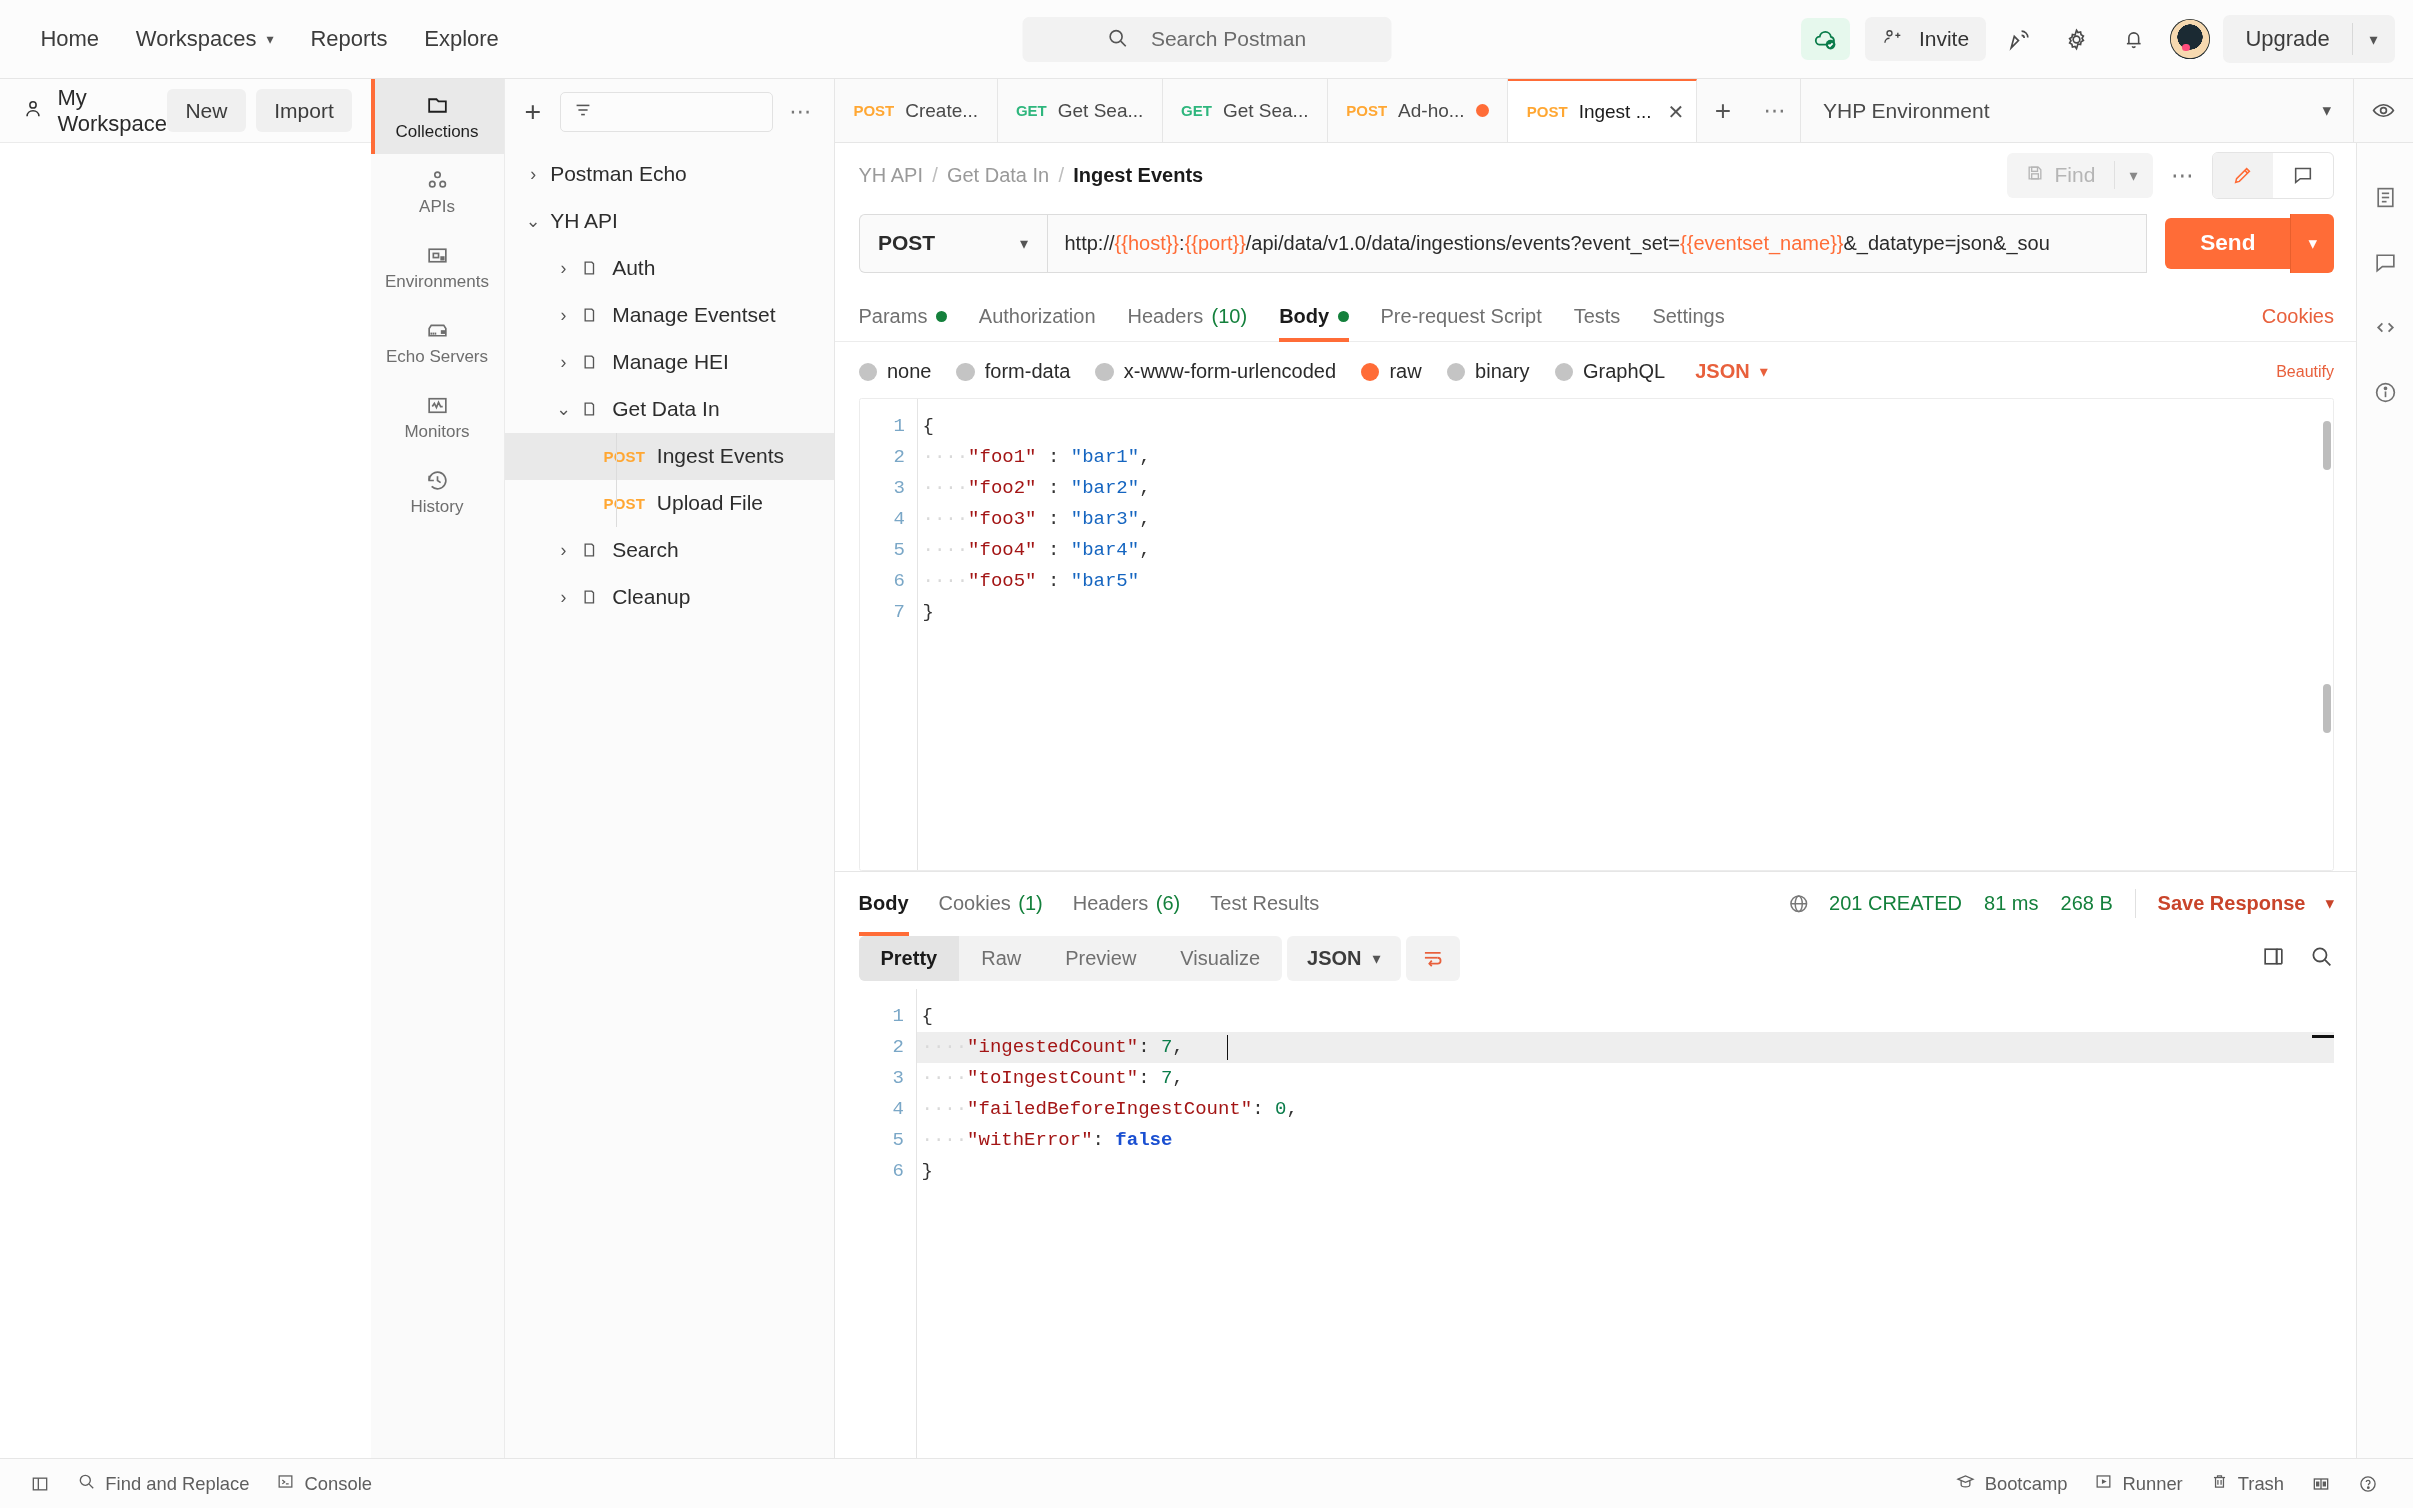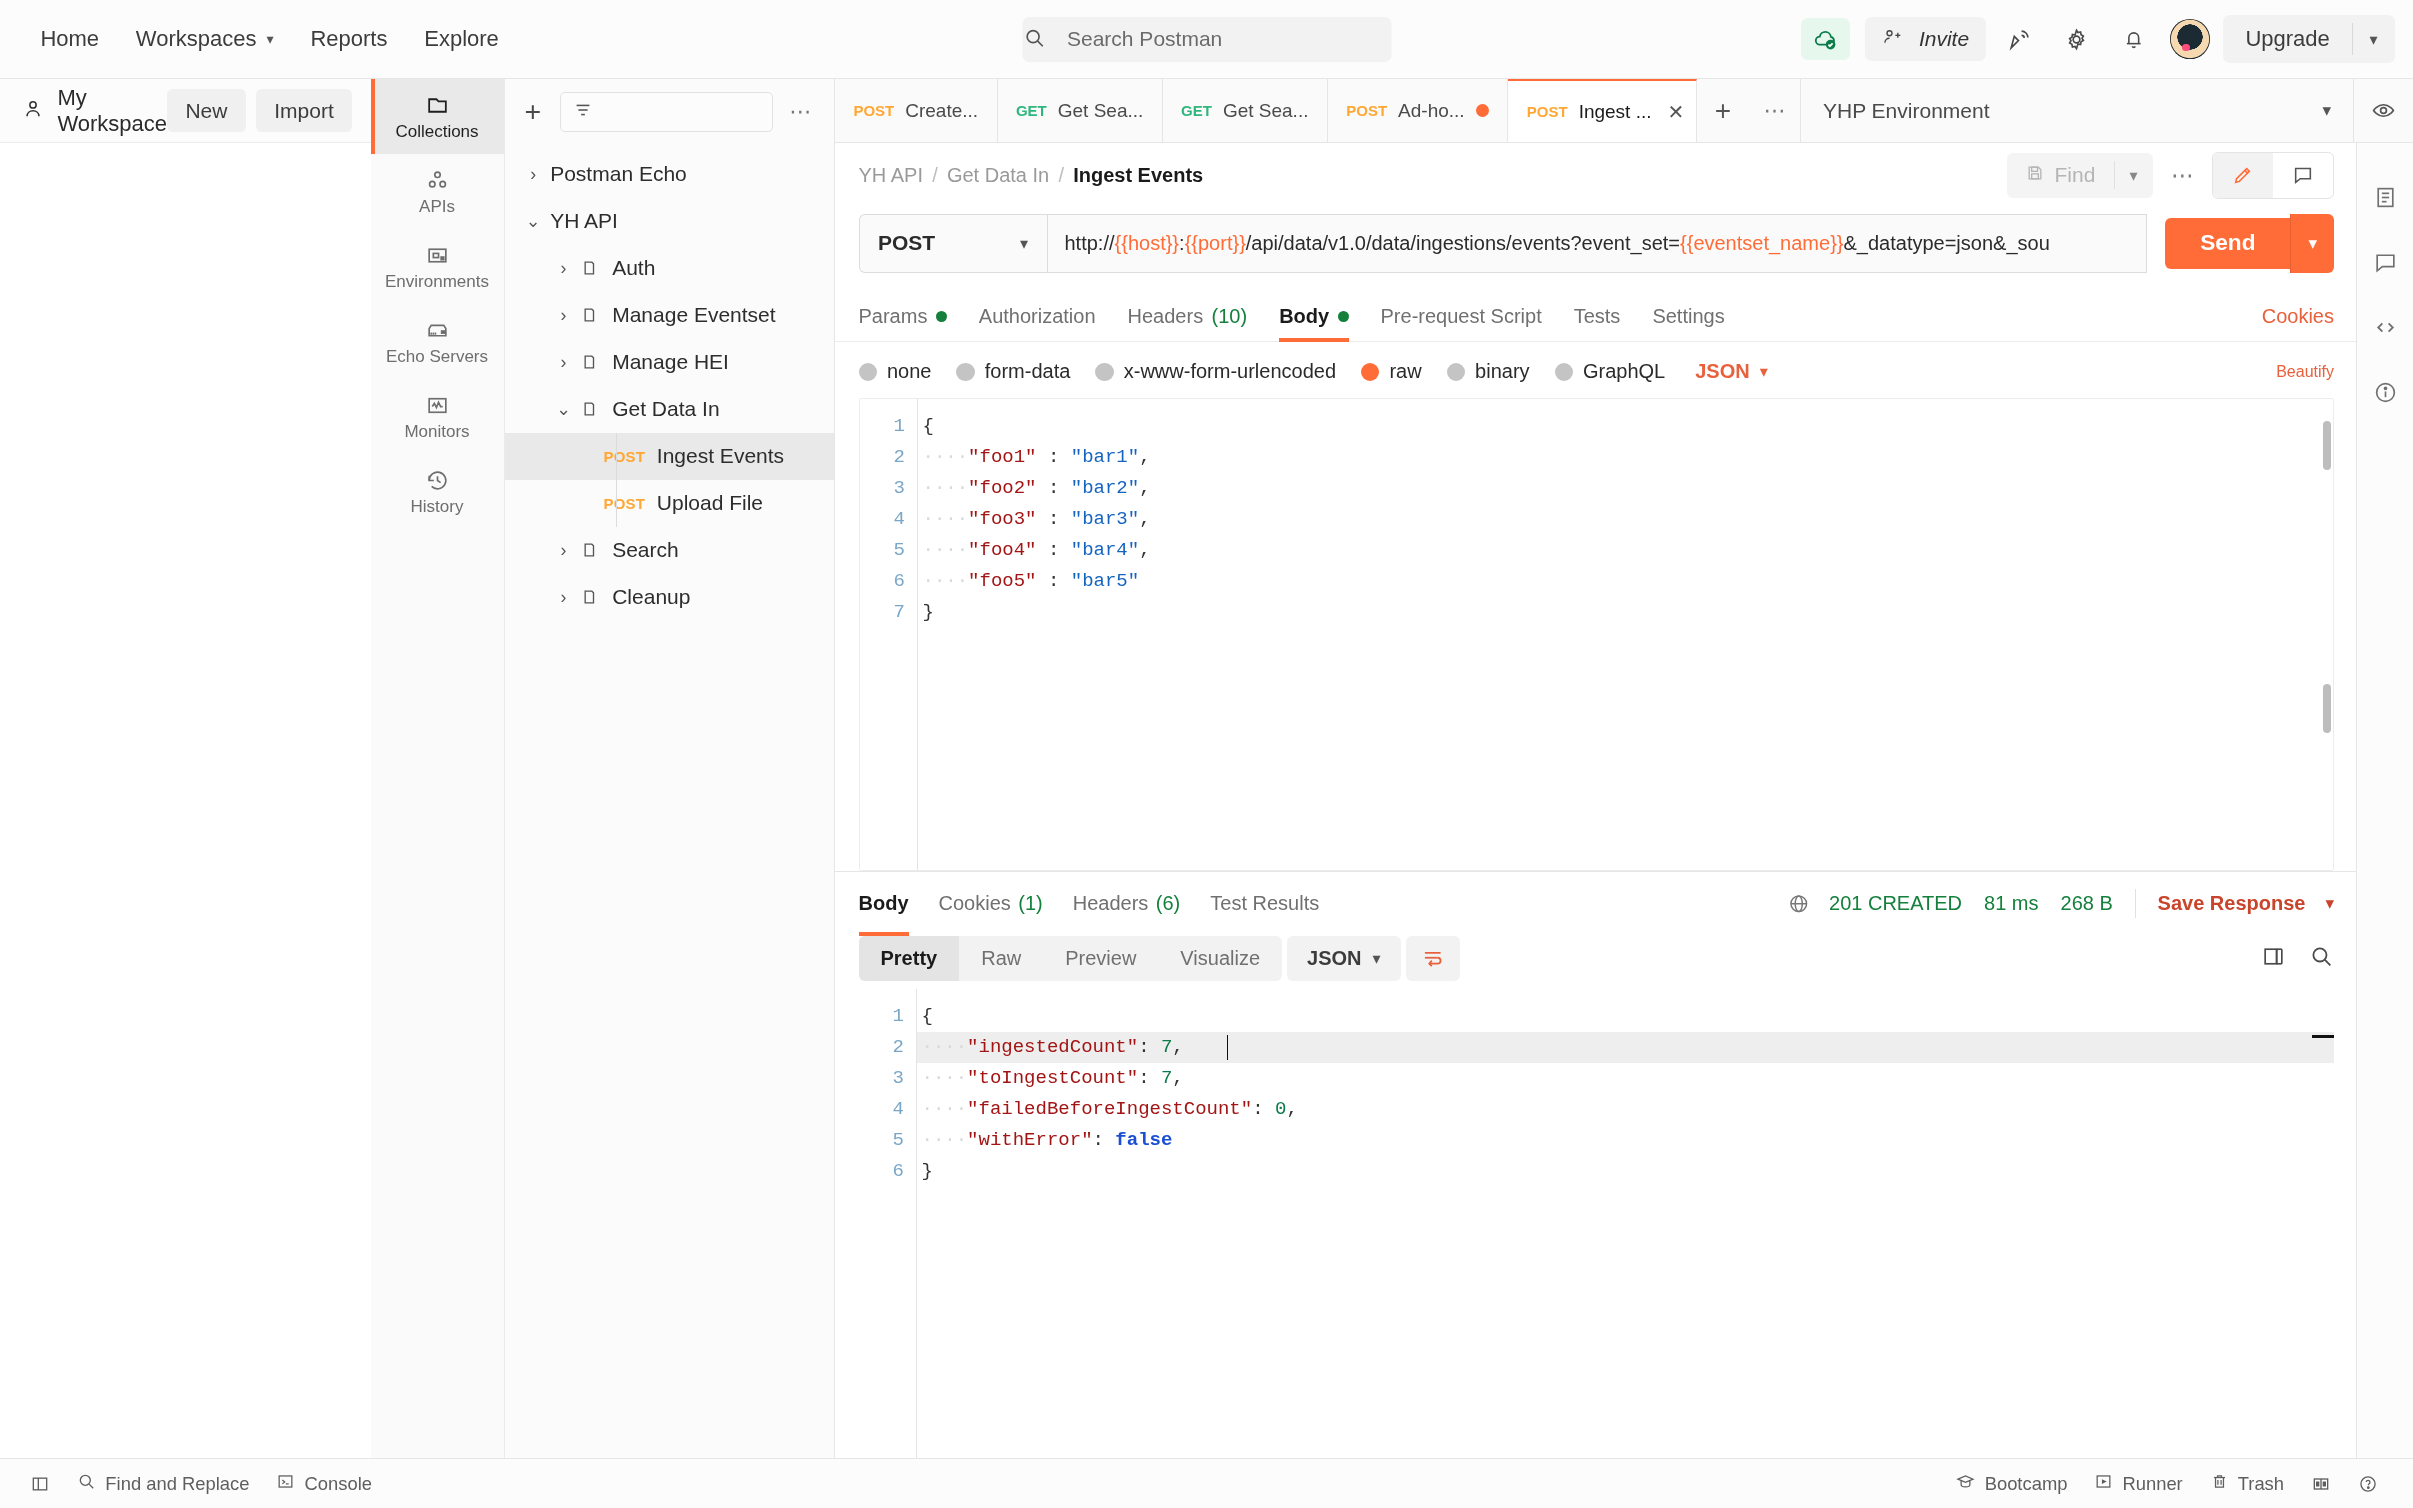--- a/index.html
+++ b/index.html
@@ -27,35 +27,35 @@
     font-size: 22px; color: #3c3c3c; padding: 8.4px 18.4px;
     border-radius: 5.9px; cursor: pointer; white-space: nowrap;
     display: flex; align-items: center; gap: 10px;
   }
   .caret { font-size: 14.2px; color: #555; line-height: 1; }
 
   .search-wrap { position: absolute; left: 50%; transform: translateX(-50%); }
   .search-box {
     width: 369px; height: 45px; background: #f2f2f2;
     border: 0.8px solid #f2f2f2; border-radius: 6.7px;
-    display: flex; align-items: center; justify-content: flex-start; gap: 22px;
+    display: flex; align-items: center; justify-content: center; gap: 22px;
     cursor: text;
   }
   .search-box .ph { font-size: 21px; color: #6b6b6b; }
 
   .top-right { margin-left: auto; display: flex; align-items: center; gap: 0; }
   .cloud-badge {
     width: 49px; height: 42px; border-radius: 6.7px; background: #e6f8ed;
     display: flex; align-items: center; justify-content: center; margin-right: 15px;
     cursor: pointer;
   }
   .invite-btn {
     height: 44px; background: #f2f2f2; border-radius: 6.7px;
     display: flex; align-items: center; gap: 17px;
-    padding: 0 17px; font-size: 21px; color: #333; cursor: pointer; font-style: italic;
+    padding: 0 17px; font-size: 21px; color: #333; cursor: pointer;
   }
   .icon-btn {
     width: 49px; height: 45px; display: flex; align-items: center; justify-content: center;
     border-radius: 5.9px; cursor: pointer; margin-left: 8.4px;
   }
   .avatar {
     width: 40px; height: 40px; border-radius: 50%;
     background: radial-gradient(circle at 50% 45%, #1b2a33 0 42%, #f6d9b0 43% 72%, #15232b 73% 100%);
     margin: 0 13.4px 0 11.7px; cursor: pointer; position: relative; overflow: hidden;
     box-shadow: inset 0 0 0 0.8px #16232b;

